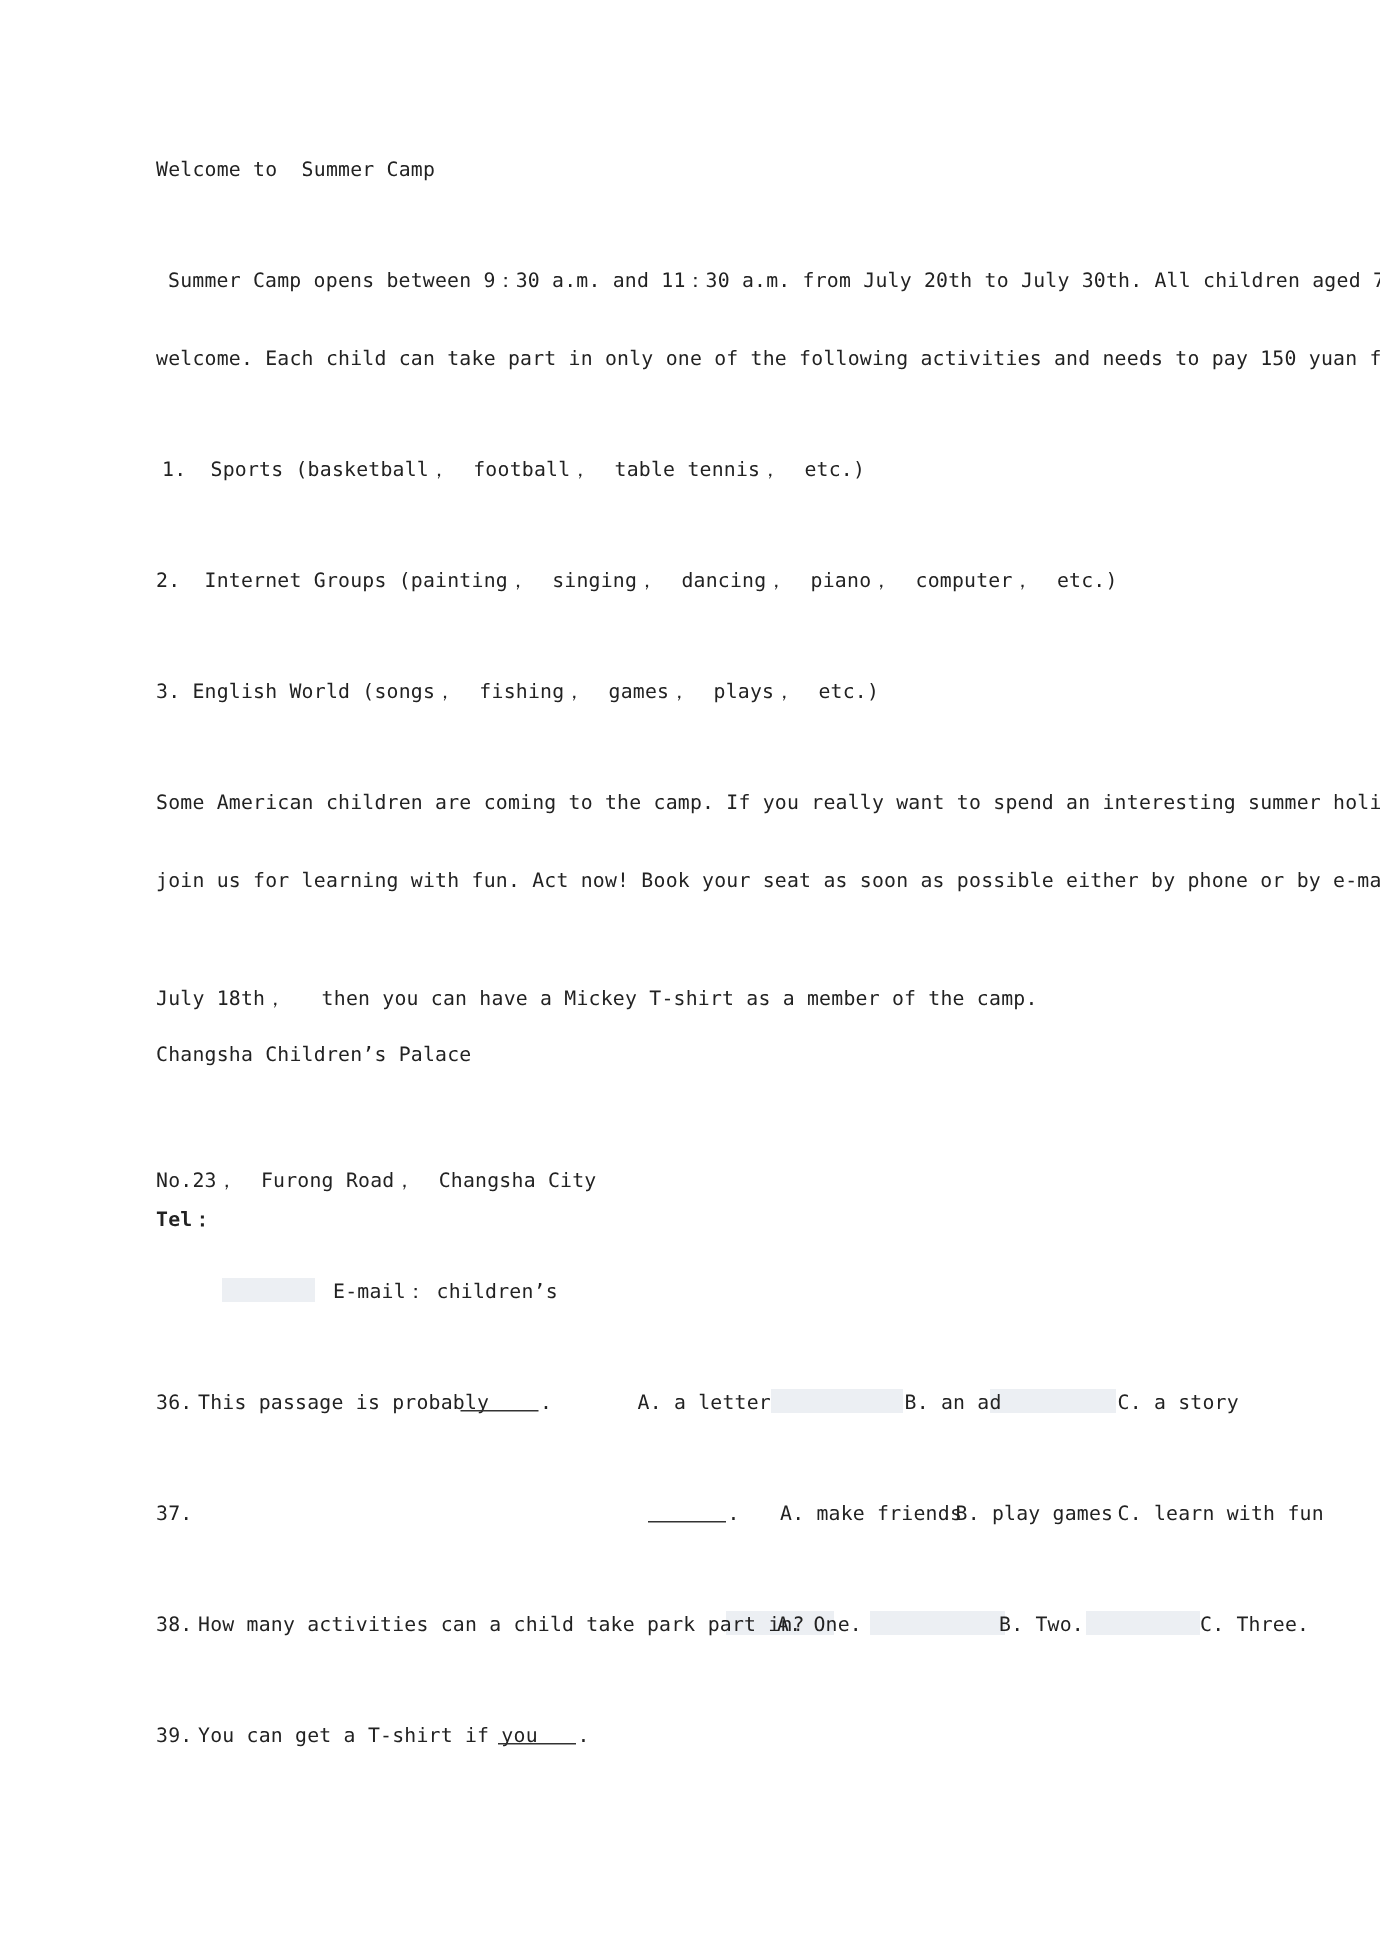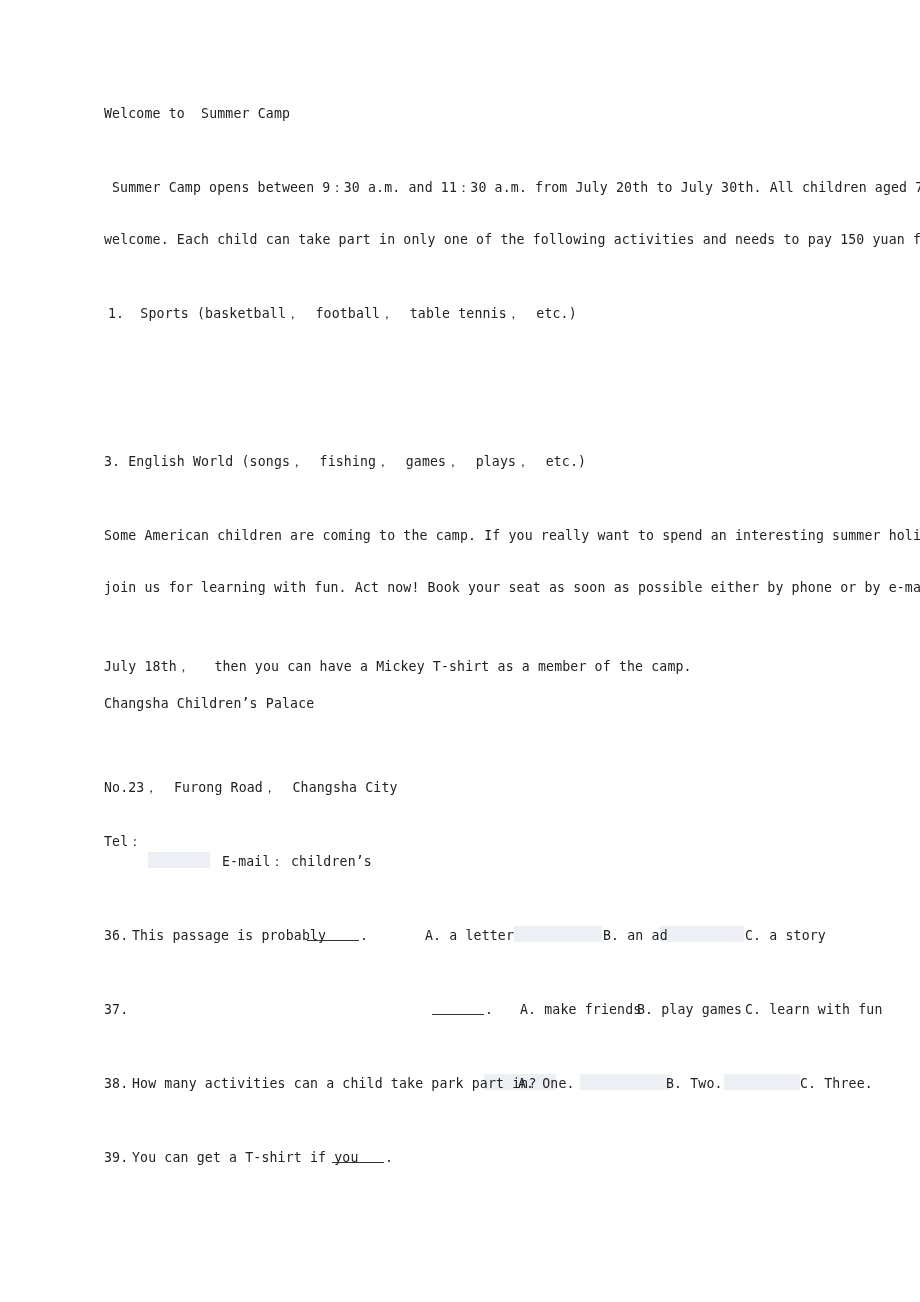--- a/index.html
+++ b/index.html
@@ -54,36 +54,37 @@
 <div class="page">
 
   <div class="line" style="left:104px; top:106px;">Welcome to  Summer Camp</div>
 
   <div class="line" style="left:112px; top:180px;">Summer Camp opens between 9：30 a.m. and 11：30 a.m. from July 20th to July 30th. All children aged 7 — 14 are</div>
 
   <div class="line" style="left:104px; top:232px;">welcome. Each child can take part in only one of the following activities and needs to pay 150 yuan for it.</div>
 
   <div class="line" style="left:108px; top:306px;">1.  Sports (basketball，  football，  table tennis，  etc.)</div>
 
+  <div class="line" style="left:104px; top:380px;">2.  Internet Groups (painting，  singing，  dancing，  piano，  computer，  etc.)</div>
 
   <div class="line" style="left:104px; top:454px;">3. English World (songs，  fishing，  games，  plays，  etc.)</div>
 
   <div class="line" style="left:104px; top:528px;">Some American children are coming to the camp. If you really want to spend an interesting summer holiday，   please</div>
 
   <div class="line" style="left:104px; top:580px;">join us for learning with fun. Act now! Book your seat as soon as possible either by phone or by e-mail. Pay before</div>
 
   <div class="line" style="left:104px; top:635px;margin-top:24px;">July 18th，   then you can have a Mickey T-shirt as a member of the camp.</div>
 
   <div class="line" style="left:104px; top:696px;">Changsha Children’s Palace</div>
 
   <div class="line" style="left:104px; top:780px;">No.23，  Furong Road，  Changsha City</div>
 
   <div class="shade" style="left:148px; top:852px; width:62px; height:16px;"></div>
 
-  <div class="line" style="left:104px; top:834px;">Tel：</div>
+  <div class="line" style="left:104px; top:806px;font-weight:bold;">Tel：</div>
 
   <div class="line" style="left:222px; top:854px;">E-mail：</div>
 
   <div class="line" style="left:291px; top:854px;">children’s</div>
 
   <div class="shade" style="left:514px; top:926px; width:88px; height:16px;"></div>
   <div class="shade" style="left:660px; top:926px; width:84px; height:16px;"></div>
 
   <div class="line" style="left:104px; top:928px;">36.</div>
   <div class="line" style="left:132px; top:928px;">This passage is probably </div>

